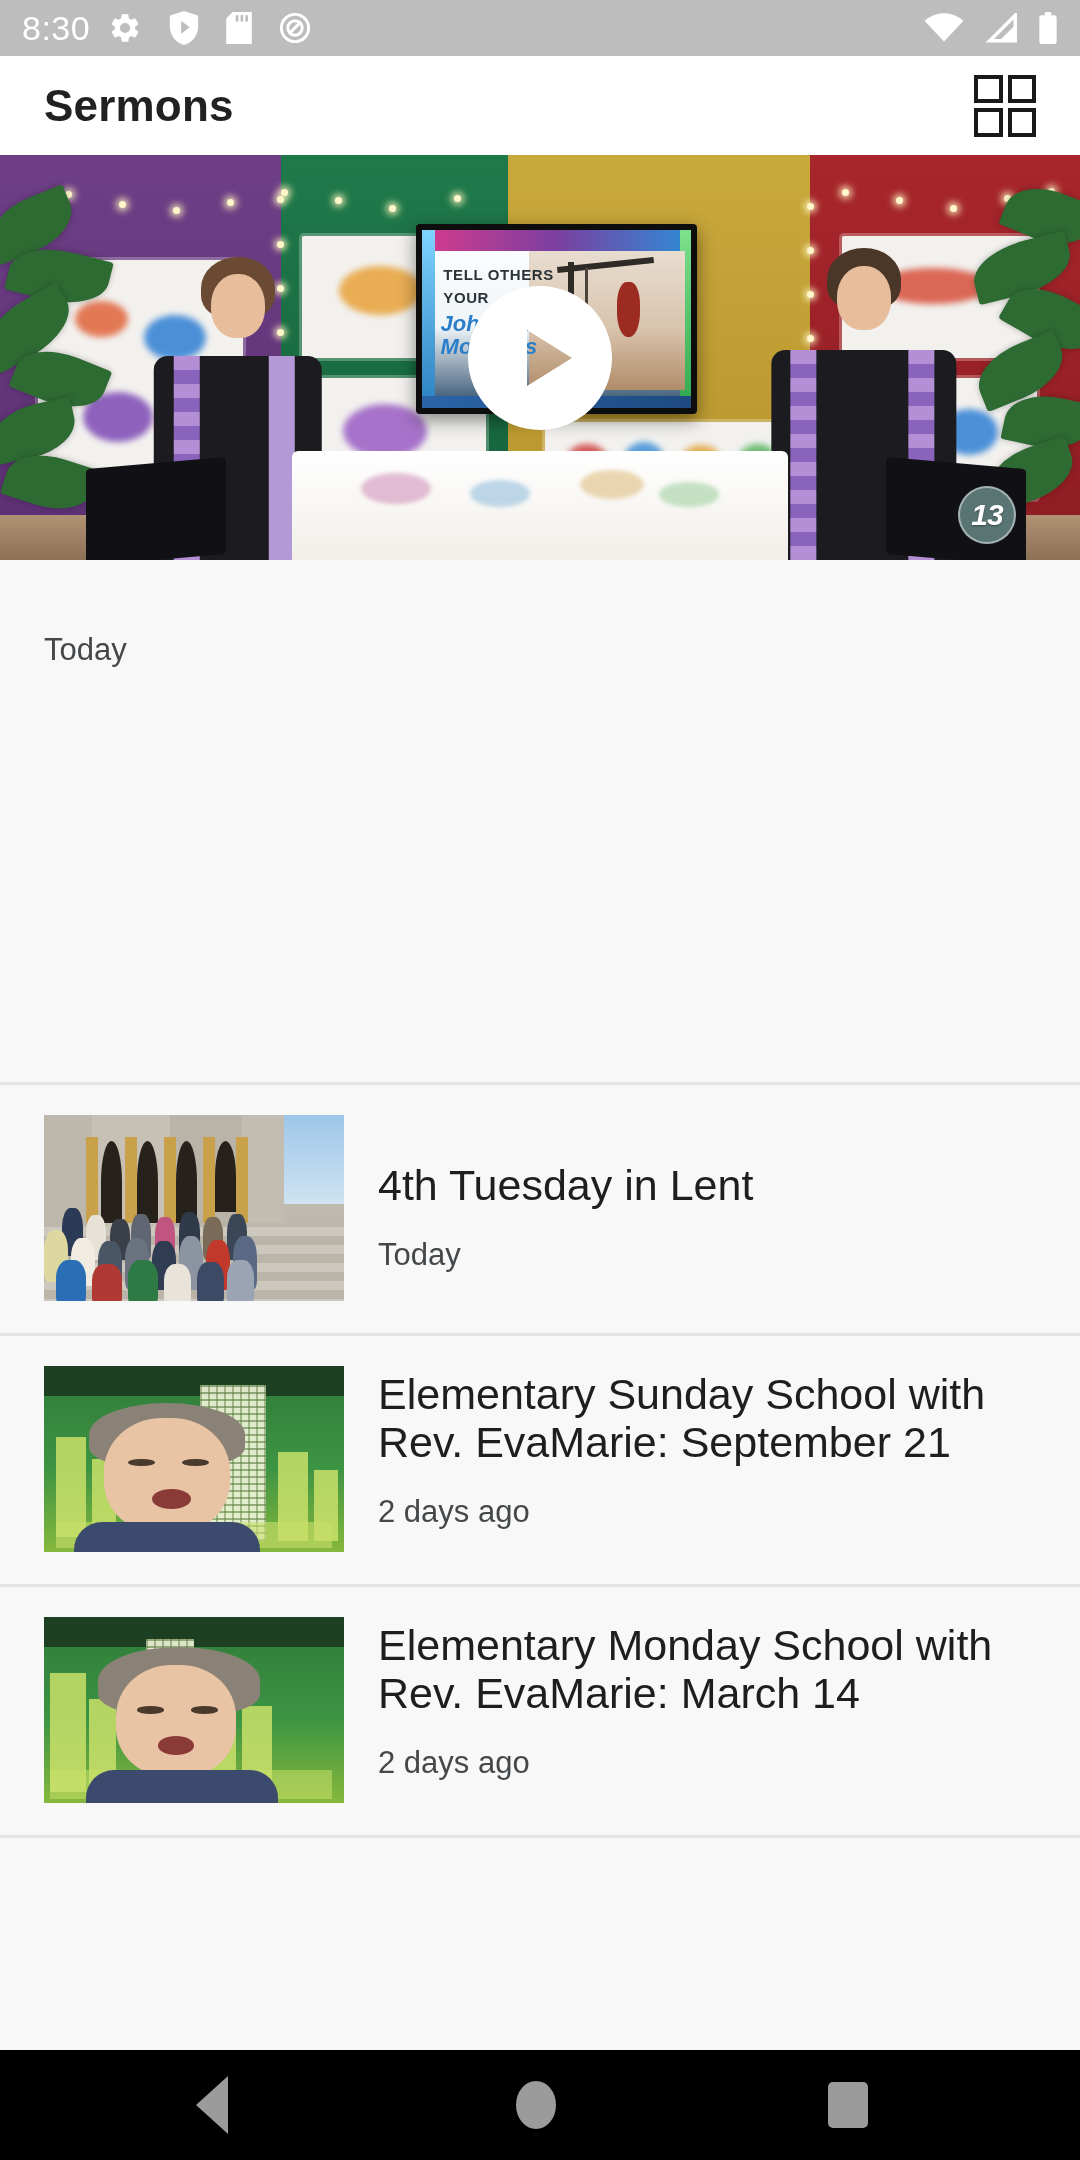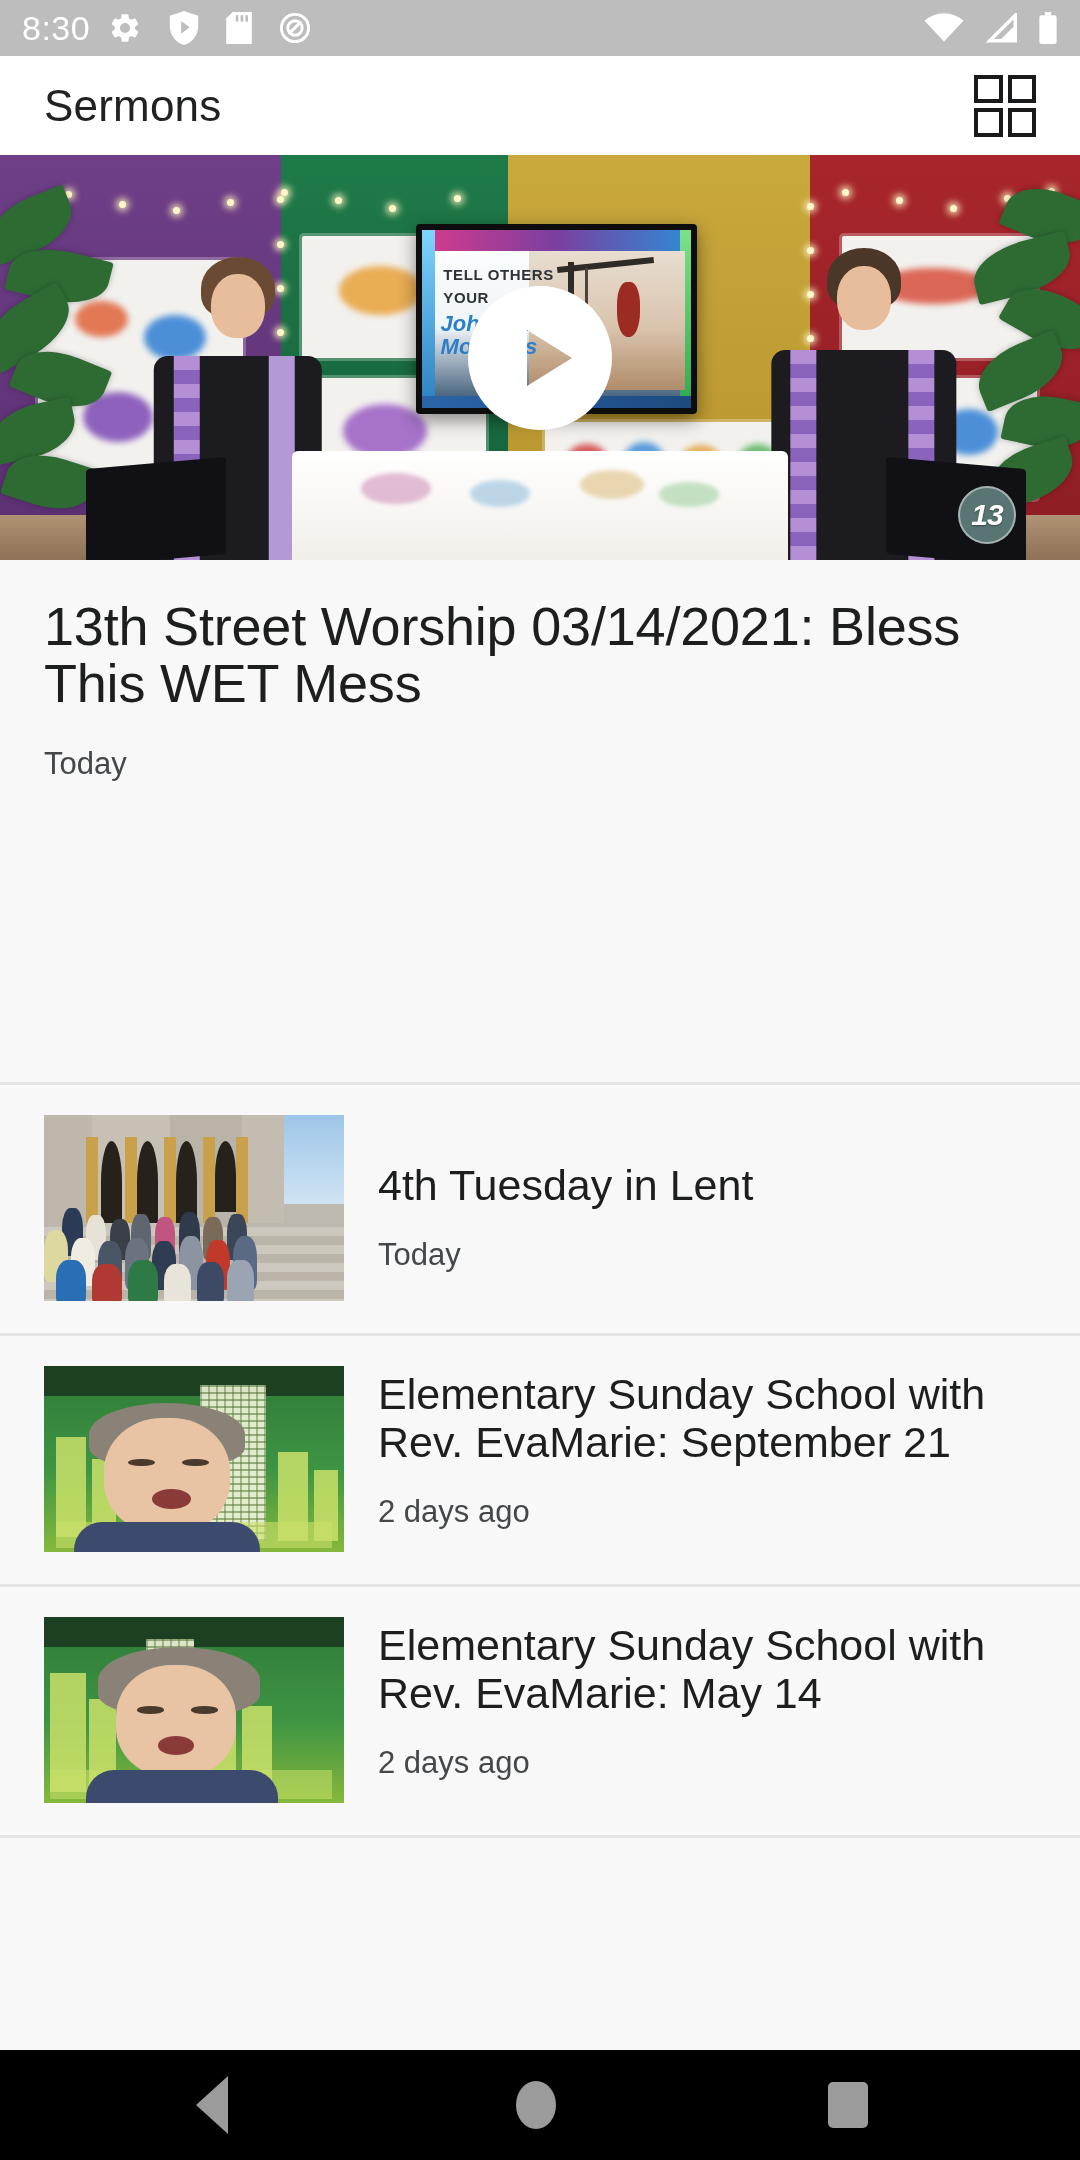--- a/index.html
+++ b/index.html
@@ -25,21 +25,21 @@
   .sb-right { margin-left:auto; display:flex; align-items:center; gap:20px; }
   .sb-icon { display:block; }
 
   
   .appbar {
     position:absolute; top:56px; left:0; width:1080px; height:99px;
     background:#ffffff; display:flex; align-items:center;
     padding:0 44px;
   }
   .appbar-title {
-    font-size:44px; color:#1f2220; font-weight:400; line-height:1;
+    font-size:44px; color:#1f2220; font-weight:700; line-height:1;
     letter-spacing:0.2px;
   }
   .grid-btn {
     margin-left:auto; width:62px; height:62px;
     display:grid; grid-template-columns:1fr 1fr; grid-template-rows:1fr 1fr;
     gap:5px; cursor:pointer;
   }
   .grid-btn i { display:block; border:4px solid #17191a; background:transparent; }
 
   
@@ -439,21 +439,20 @@
           <rect width="144" height="144" fill="#000"></rect>
           <circle cx="72" cy="72" r="72" fill="#fff"></circle>
           <path d="M59 44 L104 72 L59 100 Z" fill="#000"></path>
         </mask>
       </defs>
       <rect width="144" height="144" fill="#ffffff" mask="url(#playmask)"></rect>
     </svg>
   </div>
 
   <div class="hero-meta">
-    <div class="hero-title">13th Street Worship 03/14/2021: Bless This WET Mess</div>
     <div class="hero-sub">Today</div>
   </div>
 
   <div class="list">
     <div class="divider"></div>
 
     <div class="row one">
       <div class="thumb">
         <div class="t-church">
           <div class="sky"></div>
@@ -541,21 +540,21 @@
           <div class="cityblk" style="left:2%;  top:82%; width:94%; height:16%; opacity:.55;"></div>
           <div class="ghair" style="left:18%; top:16%; width:54%; height:36%;"></div>
           <div class="gface" style="left:24%; top:26%; width:40%; height:60%;"></div>
           <span class="geye" style="left:31%; top:48%;"></span>
           <span class="geye" style="left:49%; top:48%;"></span>
           <div class="gmouth" style="left:38%; top:64%; width:12%; height:10%;"></div>
           <div class="gtorso" style="left:14%; bottom:0; width:64%; height:18%;"></div>
         </div>
       </div>
       <div class="row-text">
-        <div class="row-title">Elementary Sunday School with Rev. EvaMarie: May 14</div>
+        <div class="row-title">Elementary Monday School with Rev. EvaMarie: March 14</div>
         <div class="row-sub">2 days ago</div>
       </div>
     </div>
 
     <div class="divider"></div>
   </div>
 
   <div class="navbar">
     <div class="nav-btn nav-back"></div>
     <div class="nav-btn nav-home"></div>

